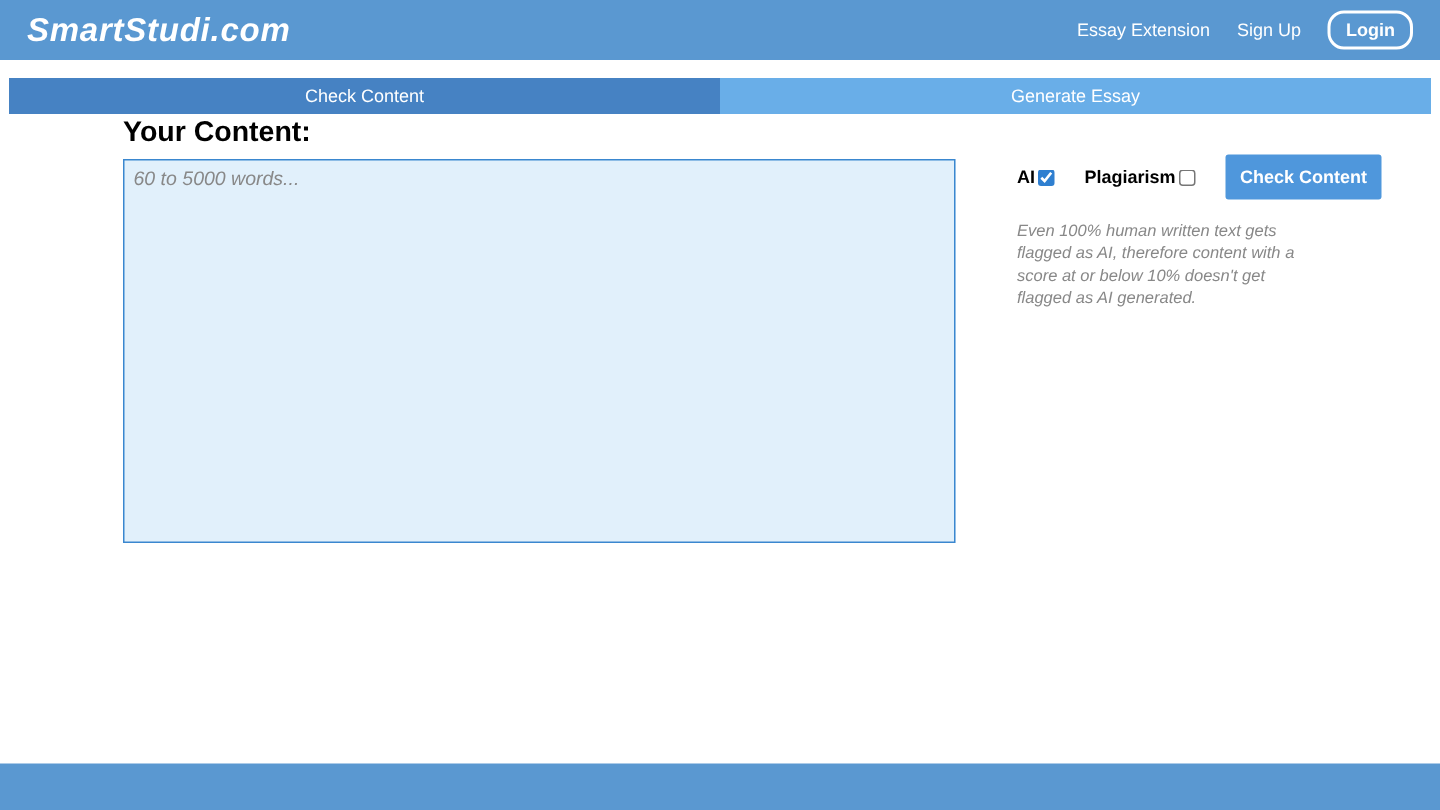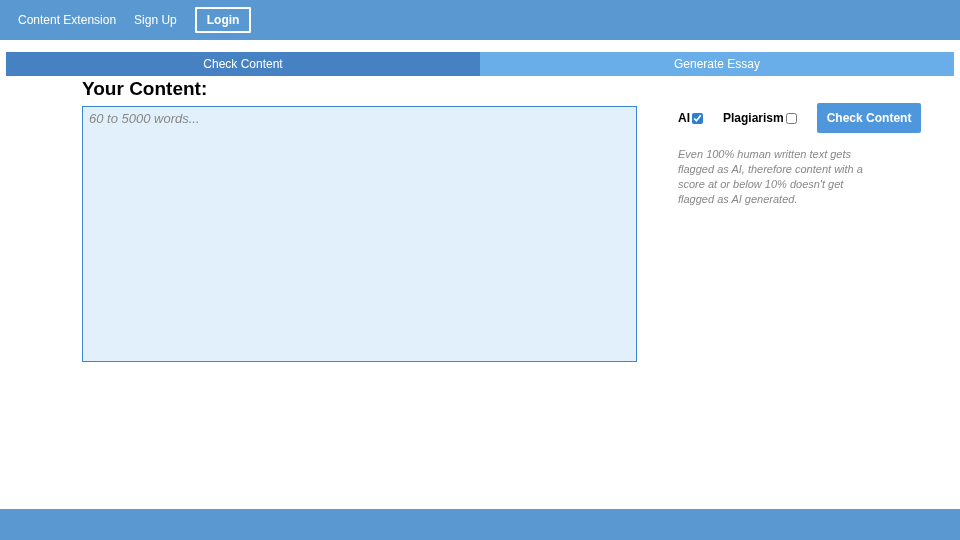--- a/index.html
+++ b/index.html
@@ -27,21 +27,21 @@
   }
   .nav-links {
     display: flex;
     align-items: center;
     gap: 18px;
     font-size: 12px;
   }
   .nav-link { cursor: pointer; }
   .login-btn {
     border: 2px solid #fff;
-    border-radius: 1px;
+    border-radius: 11px;
     padding: 4px 10px;
     font-weight: bold;
     cursor: pointer;
   }
   .tabs {
     display: flex;
     width: 948px;
     margin: 12px auto 0 auto;
     height: 24px;
     font-size: 12px;
@@ -131,22 +131,23 @@
     left: 0;
     width: 960px;
     height: 31px;
     background: #5a98d1;
   }
 </style>
 </head>
 <body>
 
 <div class="header">
+  <div class="logo">SmartStudi.com</div>
   <div class="nav-links">
-    <span class="nav-link">Content Extension</span>
+    <span class="nav-link">Essay Extension</span>
     <span class="nav-link">Sign Up</span>
     <span class="login-btn">Login</span>
   </div>
 </div>
 
 <div class="tabs">
   <div class="tab">Check Content</div>
   <div class="tab">Generate Essay</div>
 </div>
 

